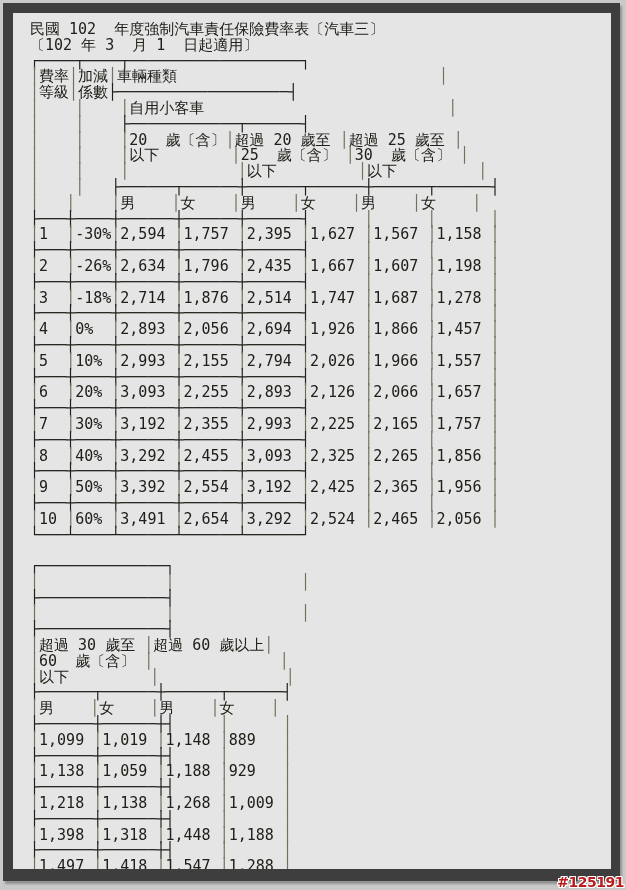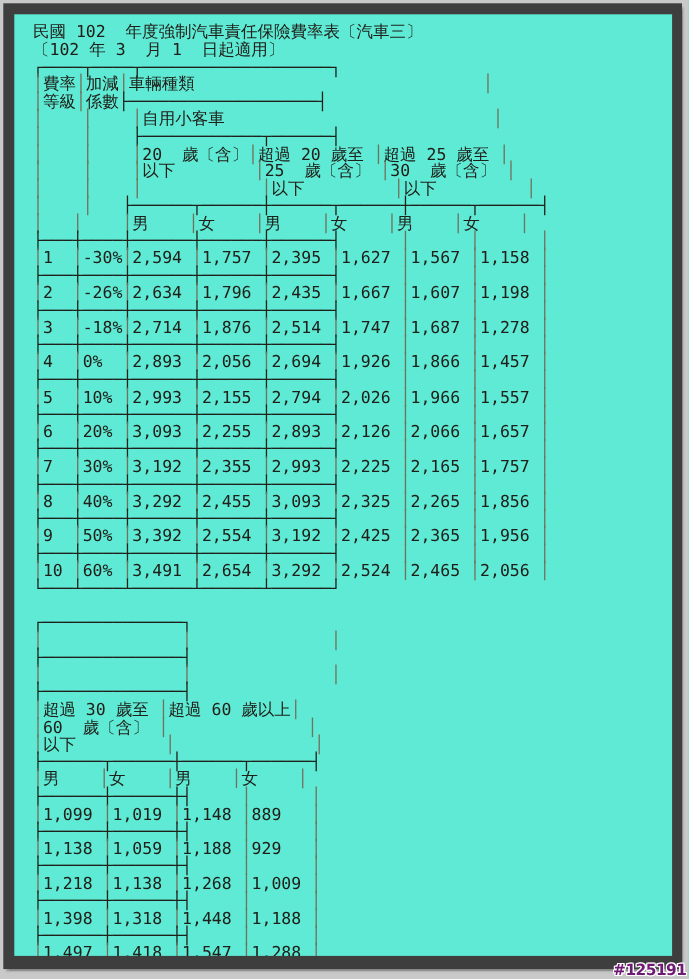--- a/index.html
+++ b/index.html
@@ -2,32 +2,32 @@
 <html><head>
 <meta charset="utf-8">
 <style>
   html,body{margin:0;padding:0;}
   body{width:626px;height:890px;overflow:hidden;background:#c9c9c9;
        font-family:"DejaVu Sans Mono",monospace;}
   .viewport{position:relative;width:626px;height:890px;overflow:hidden;}
   .frame{position:absolute;left:3px;top:3px;right:6px;bottom:9px;
          background:#3e3e3e;box-shadow:2px 3px 2px rgba(0,0,0,.28);}
   .content{position:absolute;left:10px;top:10px;right:9px;bottom:12px;
-           background:#5eead4;overflow:hidden;}
+           background:#e5e5e5;overflow:hidden;}
   .screen{position:absolute;left:0;top:0;right:0;bottom:0;
           padding:9px 0 0 17px;
           font-family:"DejaVu Sans Mono",monospace;
           font-size:15px;line-height:15.8px;
           color:#20201a;white-space:pre;}
   .ln{height:15.8px;}
   .ln .vb{color:#72725c;}
   .badge{position:absolute;right:2px;bottom:0px;
          font-family:"DejaVu Sans",sans-serif;
          font-size:14px;font-weight:bold;letter-spacing:-0.5px;
-         color:#701a75;
+         color:#b91c1c;
          text-shadow:-1px -1px 0 #fff,1px -1px 0 #fff,-1px 1px 0 #fff,
                      1px 1px 0 #fff,0 -1px 0 #fff,0 1px 0 #fff,
                      -1px 0 0 #fff,1px 0 0 #fff;}
 </style>
 </head>
 <body>
 
 <div class="viewport">
   <div class="frame">
     <div class="content">

